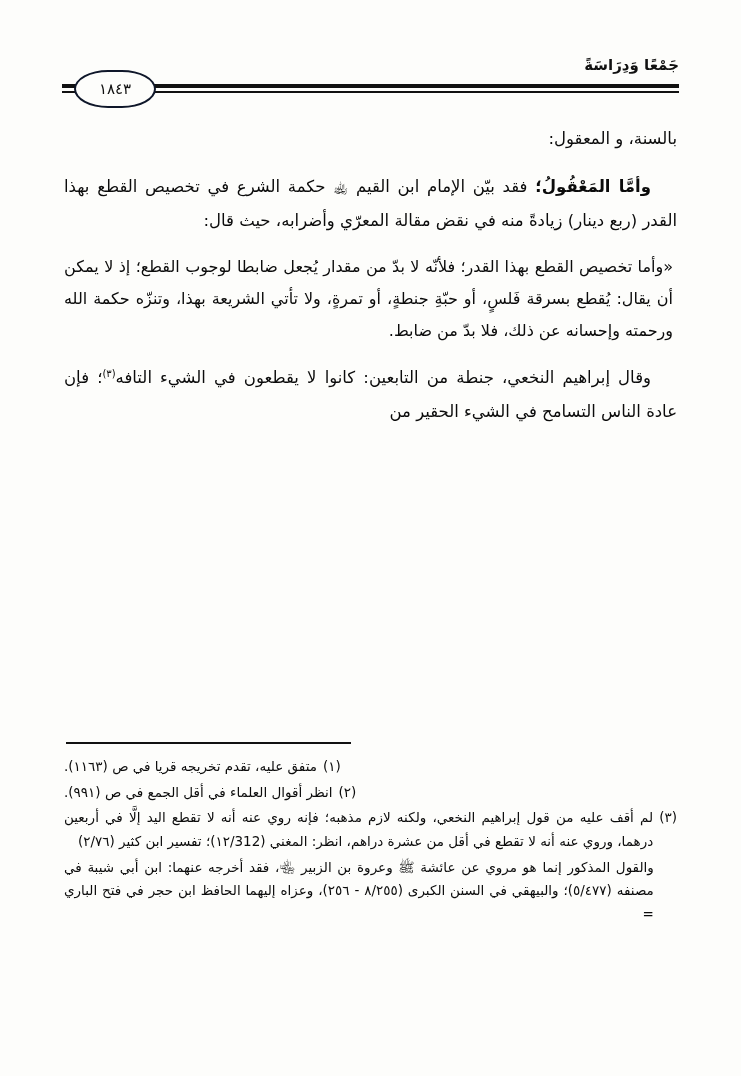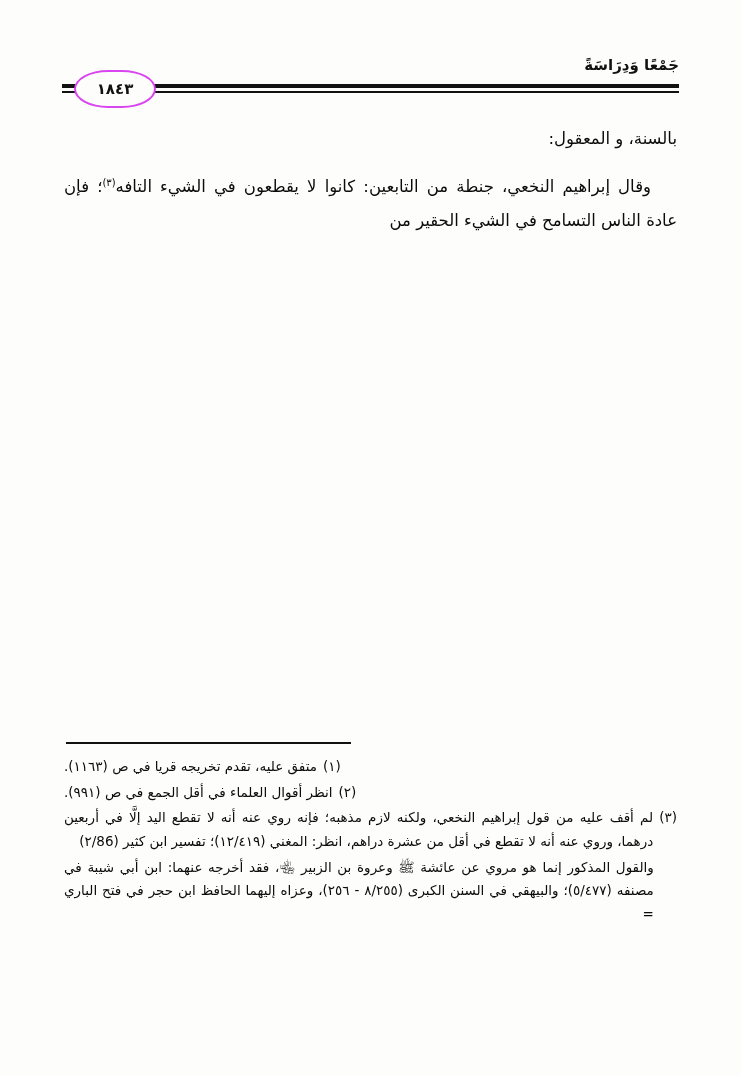--- a/index.html
+++ b/index.html
@@ -60,27 +60,27 @@
     height: 1.5px;
     background: #111;
   }
   .page-number {
     position: absolute;
     top: -12px;
     left: 12px;
     width: 78px;
     height: 34px;
     background: #fdfdfb;
-    border: 2px solid #d946ef;
+    border: 2px solid #0f172a;
     border-radius: 50% / 60%;
     display: flex;
     align-items: center;
     justify-content: center;
     font-size: 15px;
-    font-weight: bold;
+    font-weight: normal;
     color: #111;
     letter-spacing: 1px;
   }
   
   .content {
     position: absolute;
     top: 122px;
     right: 64px;
     left: 64px;
     text-align: justify;
@@ -167,21 +167,28 @@
     </div>
   </div>
 
   <div class="content">
 
     <p class="para plain">
       <span>بالسنة، و المعقول:</span>
     </p>
 
 
-
+    <p class="para first-line-indent">
+      <span class="bold">وأمَّا المَعْقُولُ؛</span>
+      <span>فقد بيّن الإمام ابن القيم ﵀ حكمة الشرع في تخصيص القطع بهذا القدر (ربع دينار) زيادةً منه في نقض مقالة المعرّي وأضرابه، حيث قال:</span>
+    </p>
+
+    <p class="quote-block">
+      <span>«وأما تخصيص القطع بهذا القدر؛ فلأنّه لا بدّ من مقدار يُجعل ضابطا لوجوب القطع؛ إذ لا يمكن أن يقال: يُقطع بسرقة فَلسٍ، أو حبّةِ جنطةٍ، أو تمرةٍ، ولا تأتي الشريعة بهذا، وتنزّه حكمة الله ورحمته وإحسانه عن ذلك، فلا بدّ من ضابط.</span>
+    </p>
 
 
     <p class="para first-line-indent">
       <span>وقال إبراهيم النخعي، جنطة من التابعين: كانوا لا يقطعون في الشيء التافه</span><sup>(٣)</sup><span>؛ فإن عادة الناس التسامح في الشيء الحقير من</span>
     </p>
 
   </div>
 
   <div class="fn-rule"></div>
 
@@ -192,21 +199,21 @@
       <span class="fn-text">متفق عليه، تقدم تخريجه قريا في ص (١١٦٣).</span>
     </div>
 
     <div class="fn centered">
       <span class="fn-num">(٢)</span>
       <span class="fn-text">انظر أقوال العلماء في أقل الجمع في ص (٩٩١).</span>
     </div>
 
     <div class="fn">
       <span class="fn-num">(٣)</span>
-      <span class="fn-text">لم أقف عليه من قول إبراهيم النخعي، ولكنه لازم مذهبه؛ فإنه روي عنه أنه لا تقطع اليد إلَّا في أربعين درهما، وروي عنه أنه لا تقطع في أقل من عشرة دراهم، انظر: المغني (١٢/٤١٩)؛ تفسير ابن كثير (٢/86)</span>
+      <span class="fn-text">لم أقف عليه من قول إبراهيم النخعي، ولكنه لازم مذهبه؛ فإنه روي عنه أنه لا تقطع اليد إلَّا في أربعين درهما، وروي عنه أنه لا تقطع في أقل من عشرة دراهم، انظر: المغني (١٢/312)؛ تفسير ابن كثير (٢/٧٦)</span>
     </div>
 
     <div class="fn">
       <span class="fn-num">&nbsp;&nbsp;&nbsp;&nbsp;</span>
       <span class="fn-text">والقول المذكور إنما هو مروي عن عائشة ﷺ وعروة بن الزبير ﵄، فقد أخرجه عنهما: ابن أبي شيبة في مصنفه (٥/٤٧٧)؛ والبيهقي في السنن الكبرى (٨/٢٥٥ - ٢٥٦)، وعزاه إليهما الحافظ ابن حجر في فتح الباري =</span>
     </div>
 
   </div>
 
 </div>

